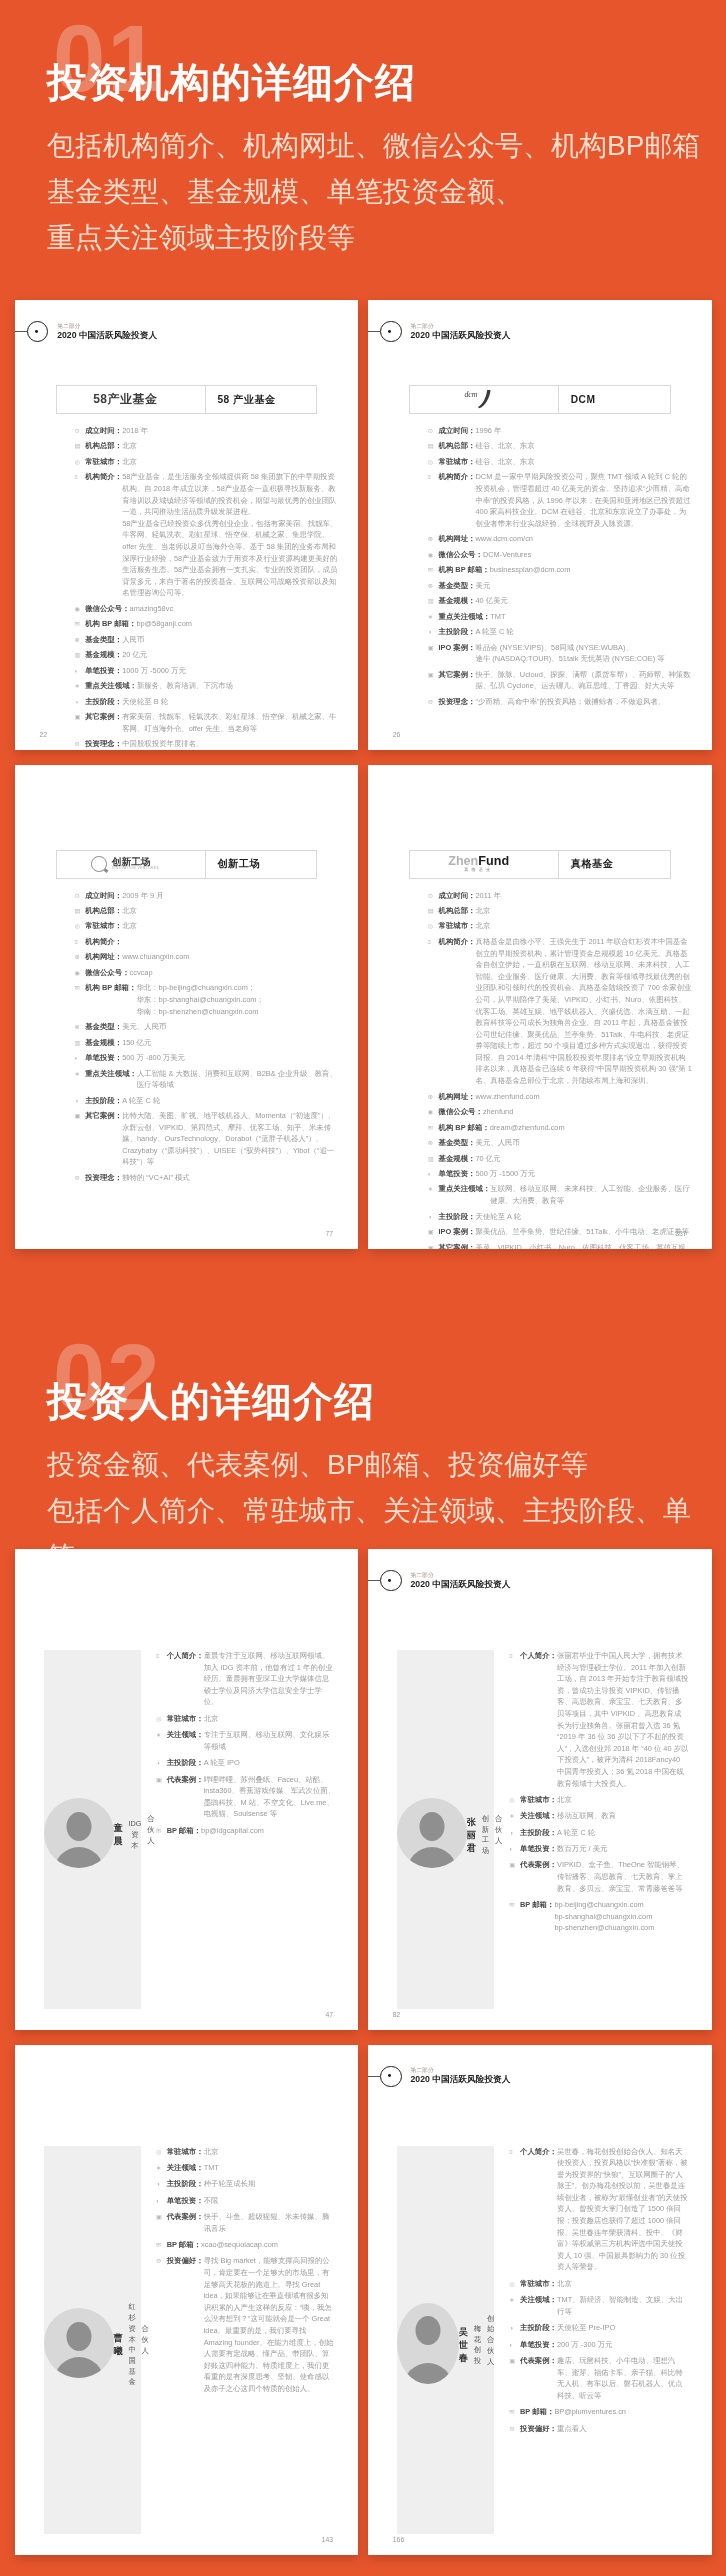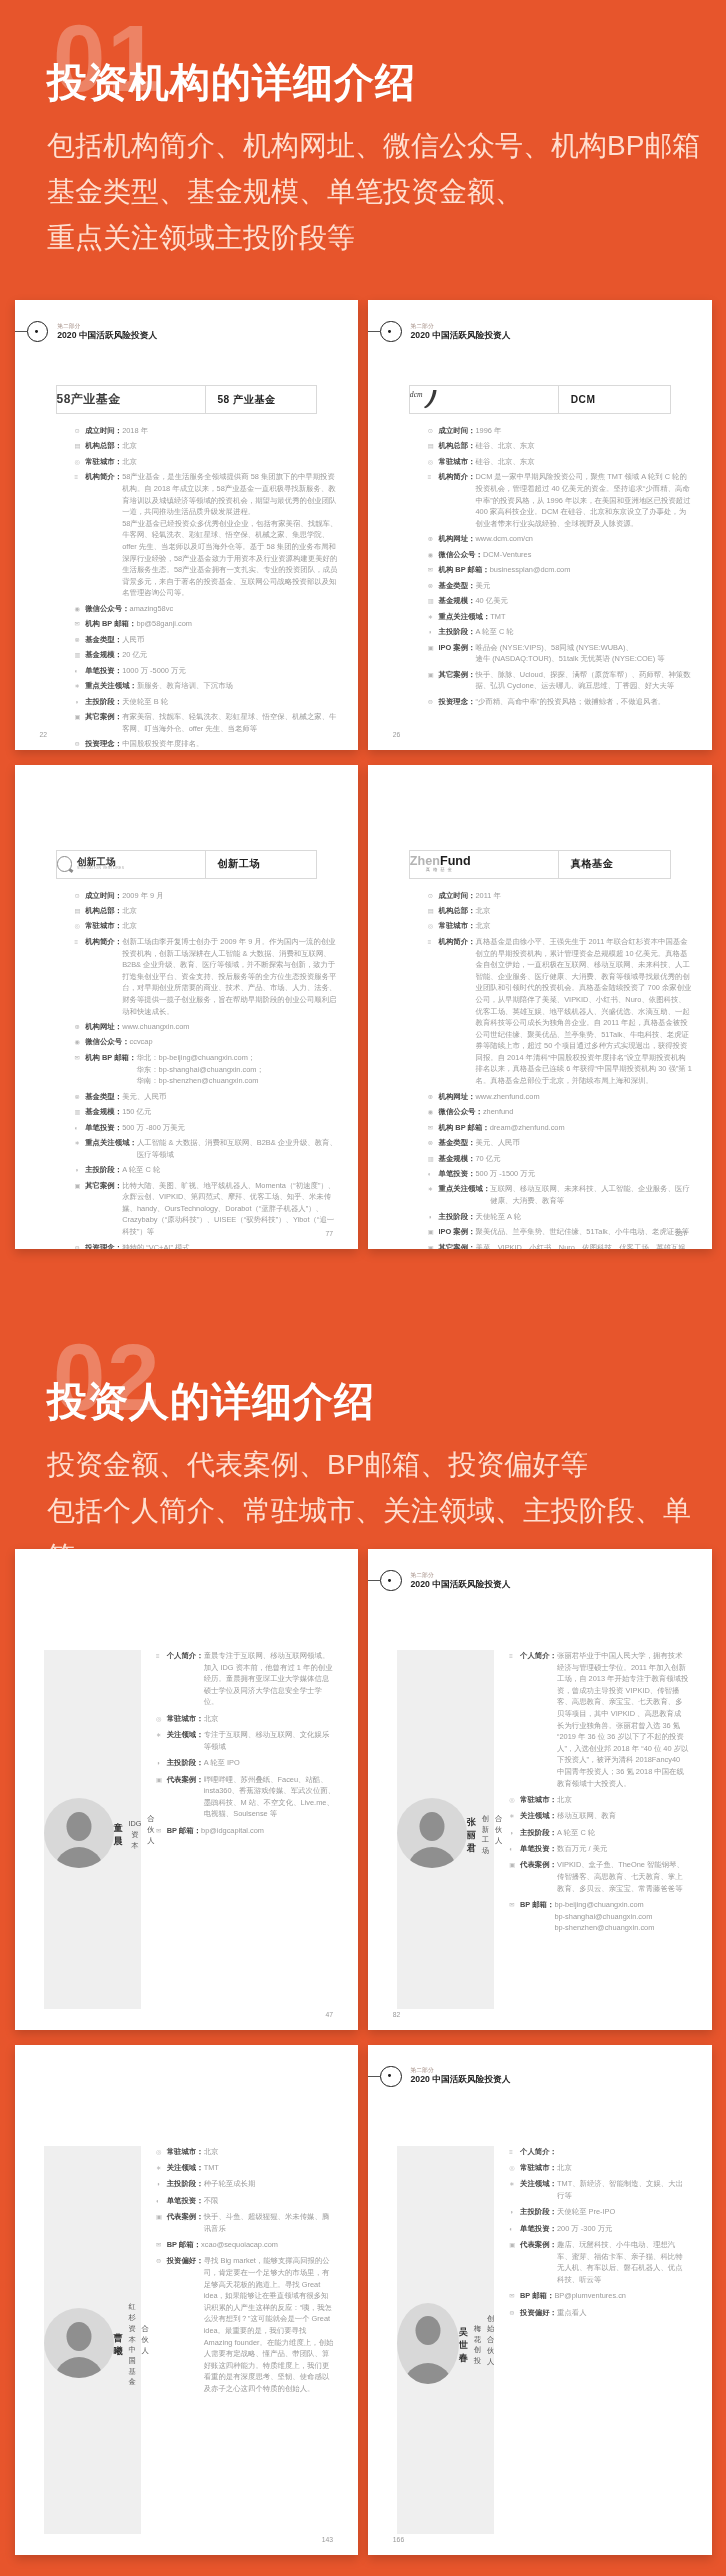--- a/index.html
+++ b/index.html
@@ -41,21 +41,21 @@
   .ph-circ::after{content:"";position:absolute;width:2.9px;height:2.9px;background:#1c1c1c;border-radius:50%;top:7.7px;left:6.8px;}
   .ph-text{margin-left:8.7px;}
   .ph-part{font-size:5.8px;color:#a08a80;line-height:6.8px;}
   .ph-title{font-size:8.7px;font-weight:bold;color:#222;line-height:10.7px;}
 
   
   .logo-box{
     position:absolute;top:85px;left:41px;right:41px;height:27px;
     border:1px solid #d9d9d9;display:flex;background:#fff;
   }
-  .logo-cell{width:53%;display:flex;align-items:center;justify-content:flex-start;
+  .logo-cell{width:53%;display:flex;align-items:center;justify-content:center;
     padding-right:10.7px;border-right:1px solid #d9d9d9;overflow:hidden;}
   .title-cell{flex:1;display:flex;align-items:center;padding-left:11.6px;
     font-size:10.2px;font-weight:bold;color:#1f1f1f;letter-spacing:0.5px;}
 
   .logo-58{font-size:12px;font-weight:800;color:#3c3c3c;letter-spacing:0.5px;}
   .logo-dcm{display:flex;align-items:flex-end;}
   .dcm-word{font-family:"Liberation Serif","DejaVu Serif",serif;font-style:italic;
     font-size:7.7px;color:#3a3a3a;margin-right:1px;margin-bottom:10.7px;}
   .sino{display:flex;align-items:center;}
   .sino-bulb{width:13.6px;height:13.6px;border:1px solid #8b8b8b;border-radius:50%;
@@ -320,21 +320,20 @@
               <span class="f-val">北京</span>
             </div>
             <div class="f-row">
               <span class="f-ico">◎</span>
               <span class="f-lab">常驻城市：</span>
               <span class="f-val">北京</span>
             </div>
             <div class="f-row">
               <span class="f-ico">≡</span>
               <span class="f-lab">机构简介：</span>
-              <span class="f-val">创新工场由李开复博士创办于 2009 年 9 月。作为国内一流的创业投资机构，创新工场深耕在人工智能 &amp; 大数据、消费和互联网、B2B&amp; 企业升级、教育、医疗等领域，并不断探索与创新，致力于打造集创业平台、资金支持、投后服务等的全方位生态投资服务平台，对早期创业所需要的商业、技术、产品、市场、人力、法务、财务等提供一揽子创业服务，旨在帮助早期阶段的创业公司顺利启动和快速成长。</span>
             </div>
             <div class="f-row">
               <span class="f-ico">⊕</span>
               <span class="f-lab">机构网址：</span>
               <span class="f-val">www.chuangxin.com</span>
             </div>
             <div class="f-row">
               <span class="f-ico">◉</span>
               <span class="f-lab">微信公众号：</span>
               <span class="f-val">ccvcap</span>
@@ -658,20 +657,21 @@
                 <div class="torso"></div>
               </div>
               <div class="inv-name">吴世春</div>
               <div class="inv-org">梅花创投</div>
               <div class="inv-role">创始合伙人</div>
             </div>
             <div class="inv-fields">
               <div class="f-row">
                 <span class="f-ico">≡</span>
                 <span class="f-lab">个人简介：</span>
+                <span class="f-val">吴世春，梅花创投创始合伙人。知名天使投资人，投资风格以“快准狠”著称，被誉为投资界的“快狼”、互联网圈子的“人脉王”。创办梅花创投以前，吴世春是连续创业者，被称为“最懂创业者”的天使投资人。曾投资大掌门创造了 1500 倍回报；投资趣店也获得了超过 1000 倍回报。吴世春连年荣获清科、投中、《财富》等权威第三方机构评选中国天使投资人 10 强、中国最具影响力的 30 位投资人等荣誉。</span>
               </div>
               <div class="f-row">
                 <span class="f-ico">◎</span>
                 <span class="f-lab">常驻城市：</span>
                 <span class="f-val">北京</span>
               </div>
               <div class="f-row">
                 <span class="f-ico">∗</span>
                 <span class="f-lab">关注领域：</span>
                 <span class="f-val">TMT、新经济、智能制造、文娱、大出行等</span>

